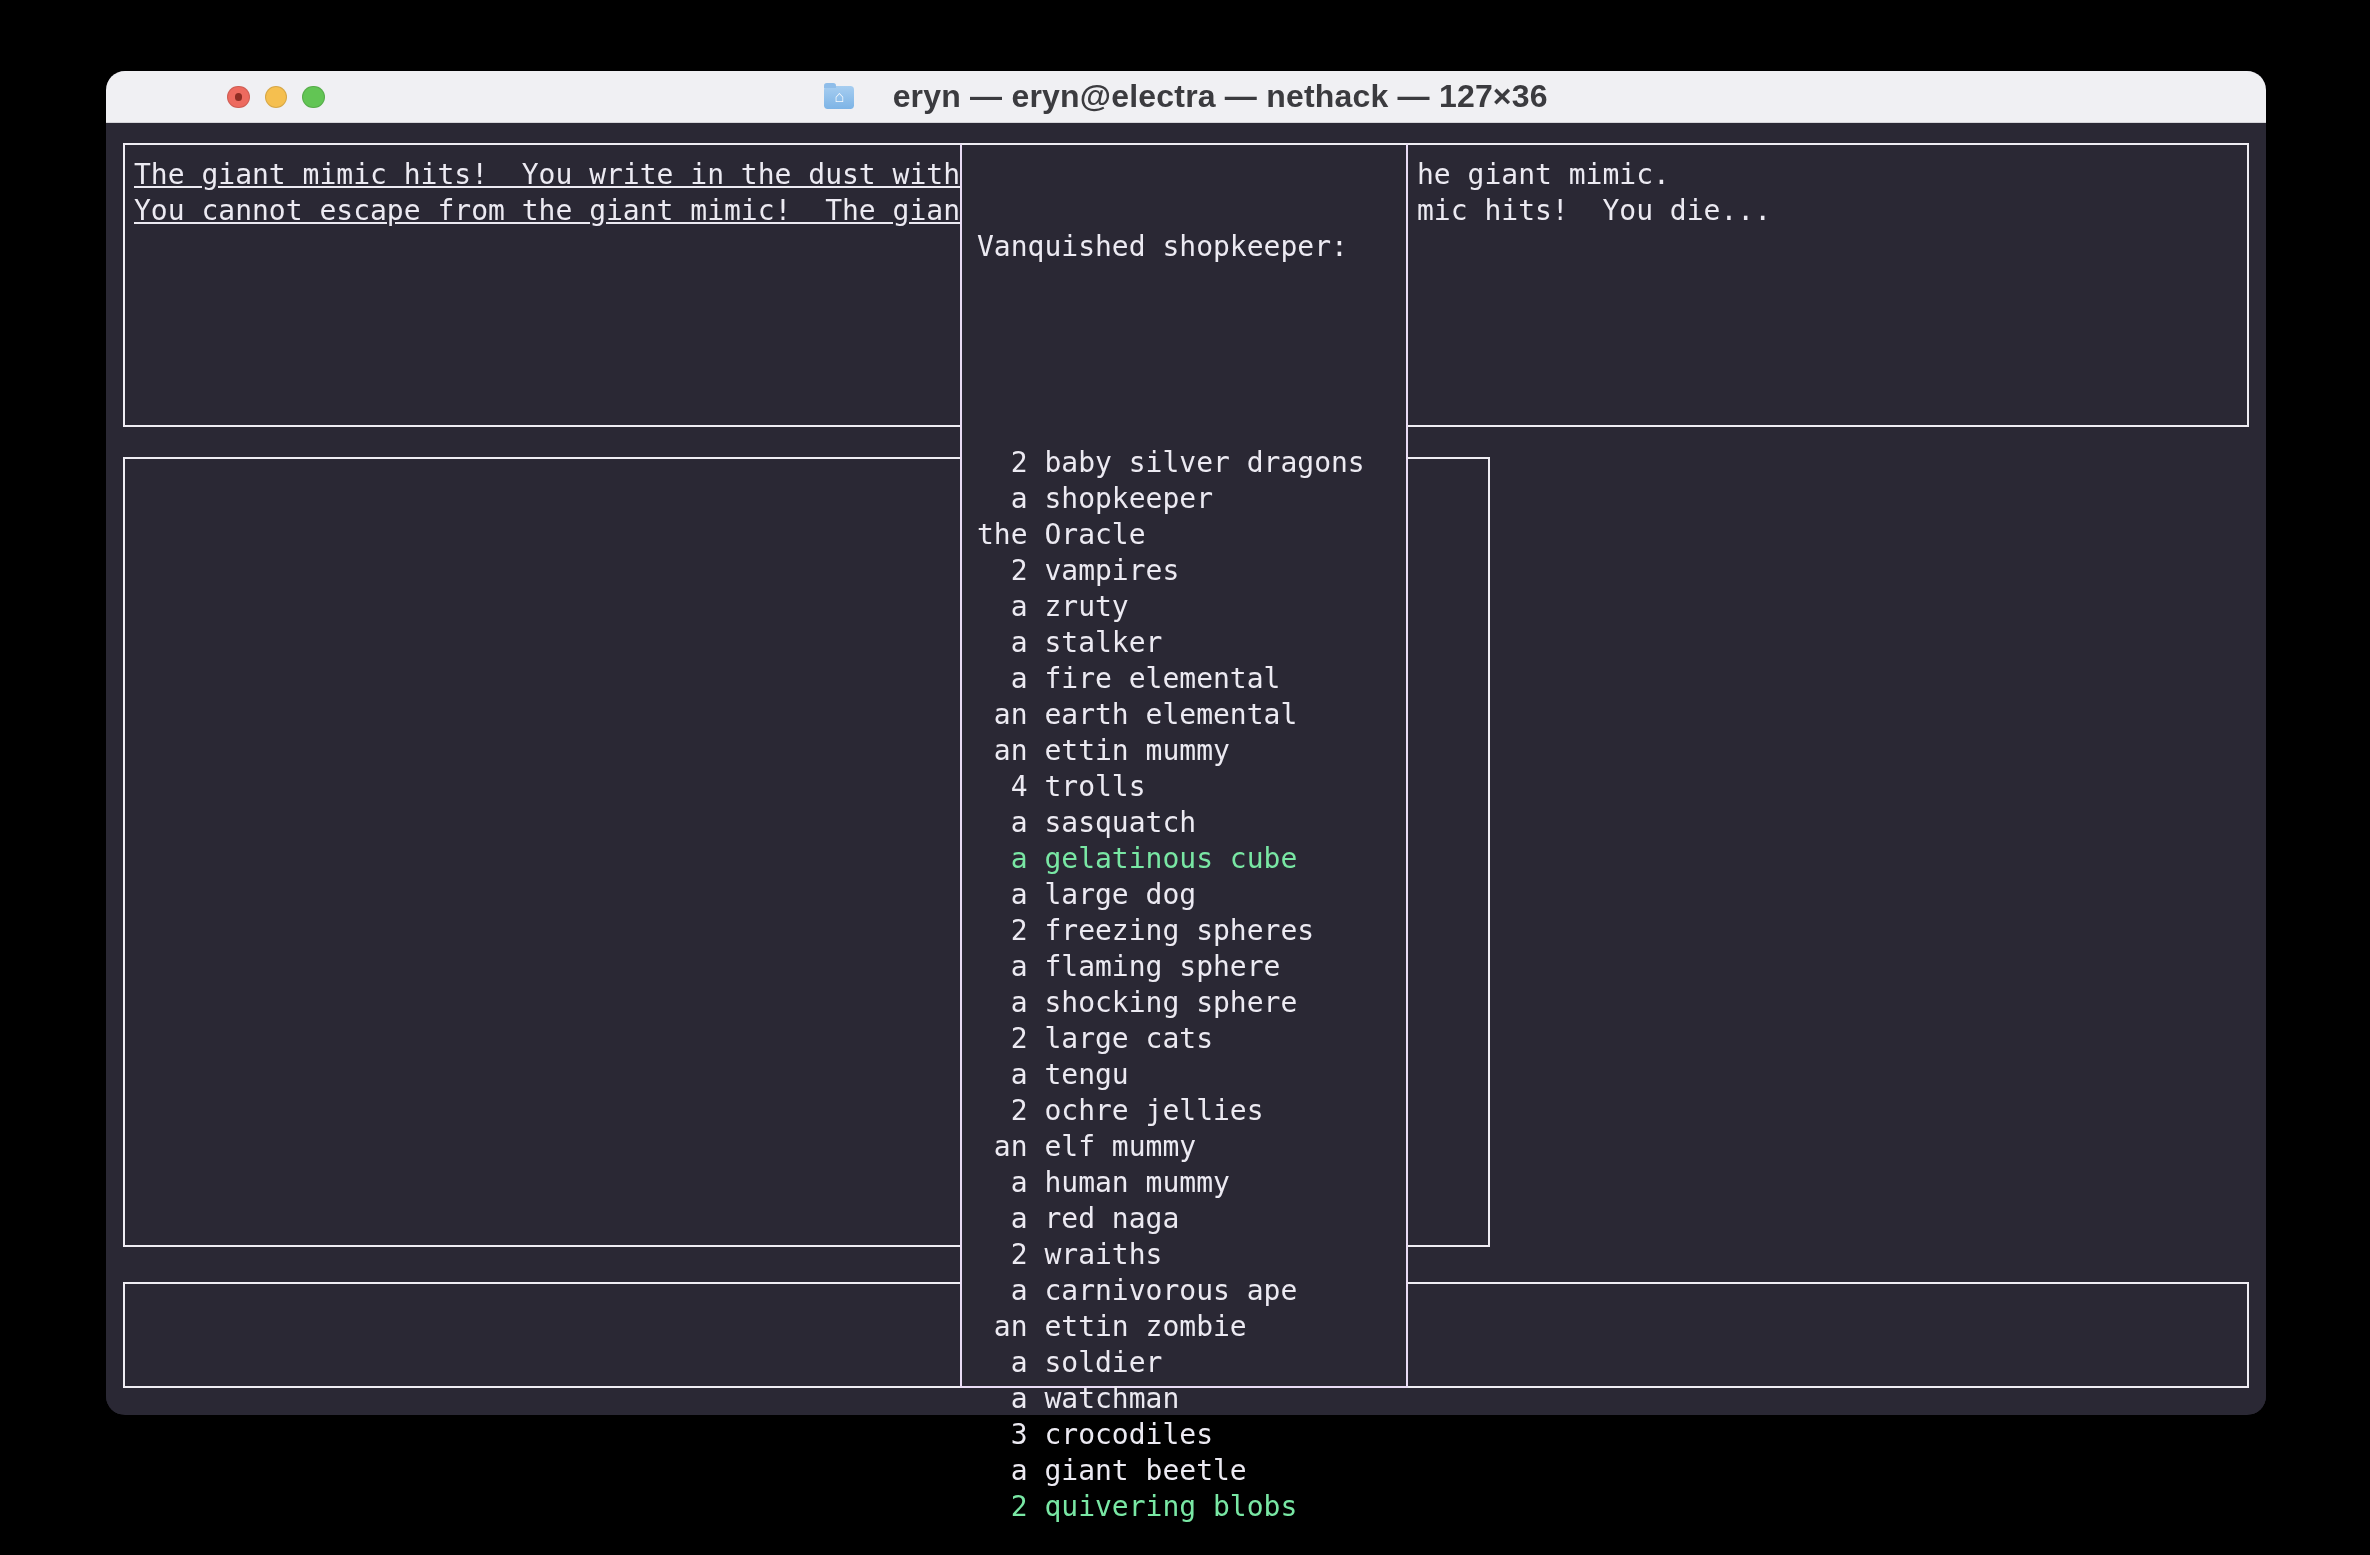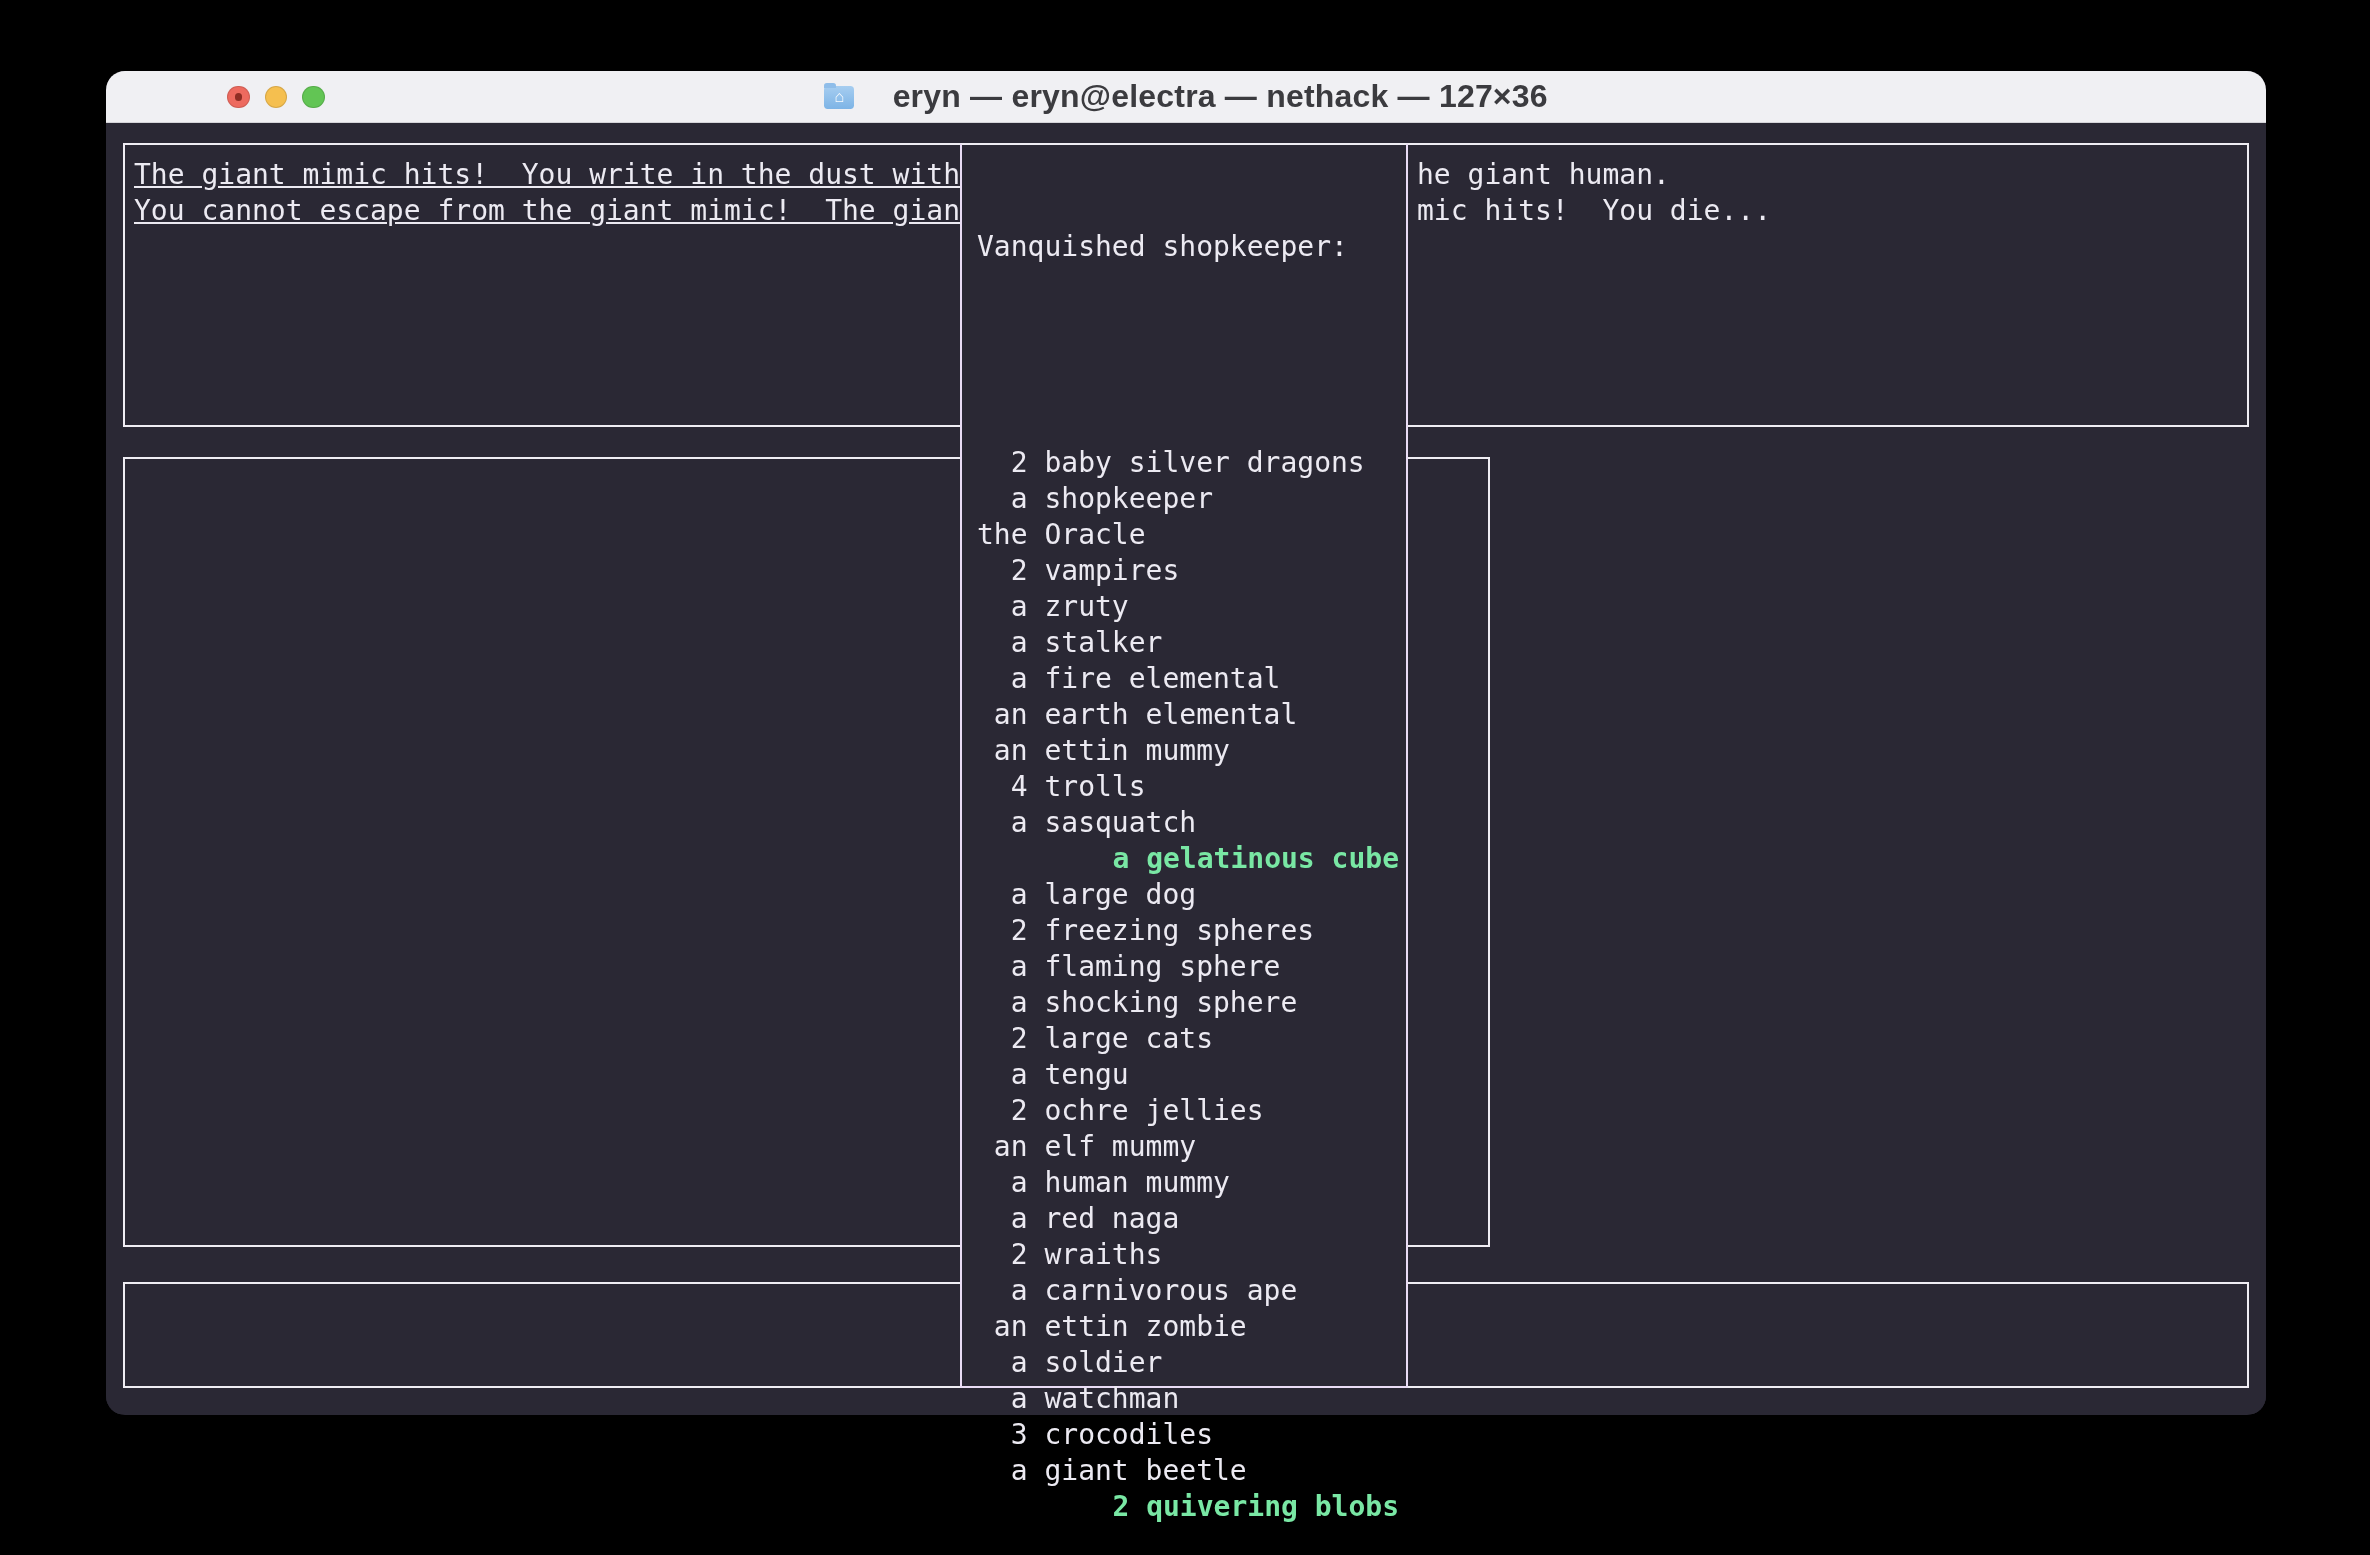--- a/index.html
+++ b/index.html
@@ -76,21 +76,21 @@
     border:2.8px solid var(--border-lavender);
     border-top-color:var(--border-white);
   }
   .overlay-content{
     position:absolute;left:977px;top:157px;width:422px;
     color:var(--text);
     font-family:"DejaVu Sans Mono","Liberation Mono",monospace;
     font-size:28px;line-height:36px;white-space:pre;
   }
   .tline{height:36px;}
-  .tline.hl{color:var(--green);font-weight:bold;text-align:right;}
+  .tline.hl{color:var(--green);font-weight:normal;}
   .spacer-row{height:36px;}
 </style>
 </head>
 <body>
 
 <div class="window">
 
   <div class="titlebar">
     <div class="traffic">
       <span class="tl tl-close"></span>
@@ -107,21 +107,21 @@
 
   <div class="screen"></div>
 </div>
 
 <div class="tbox box-msg"></div>
 <div class="tbox box-map"></div>
 <div class="tbox box-status"></div>
 
 <div class="term-text msg-left">The giant mimic hits!  You write in the dust with
 You cannot escape from the giant mimic!  The gian</div>
-<div class="term-text msg-right">he giant human.
+<div class="term-text msg-right">he giant mimic.
 mic hits!  You die...</div>
 
 <div class="overlay"></div>
 <div class="overlay-content">
   <div class="tline">Vanquished shopkeeper:</div>
   <div class="spacer-row"></div>
   <div><div class="tline">  2 baby silver dragons</div><div class="tline">  a shopkeeper</div><div class="tline">the Oracle</div><div class="tline">  2 vampires</div><div class="tline">  a zruty</div><div class="tline">  a stalker</div><div class="tline">  a fire elemental</div><div class="tline"> an earth elemental</div><div class="tline"> an ettin mummy</div><div class="tline">  4 trolls</div><div class="tline">  a sasquatch</div><div class="tline hl">  a gelatinous cube</div><div class="tline">  a large dog</div><div class="tline">  2 freezing spheres</div><div class="tline">  a flaming sphere</div><div class="tline">  a shocking sphere</div><div class="tline">  2 large cats</div><div class="tline">  a tengu</div><div class="tline">  2 ochre jellies</div><div class="tline"> an elf mummy</div><div class="tline">  a human mummy</div><div class="tline">  a red naga</div><div class="tline">  2 wraiths</div><div class="tline">  a carnivorous ape</div><div class="tline"> an ettin zombie</div><div class="tline">  a soldier</div><div class="tline">  a watchman</div><div class="tline">  3 crocodiles</div><div class="tline">  a giant beetle</div><div class="tline hl">  2 quivering blobs</div></div>
   
   
 </div>

